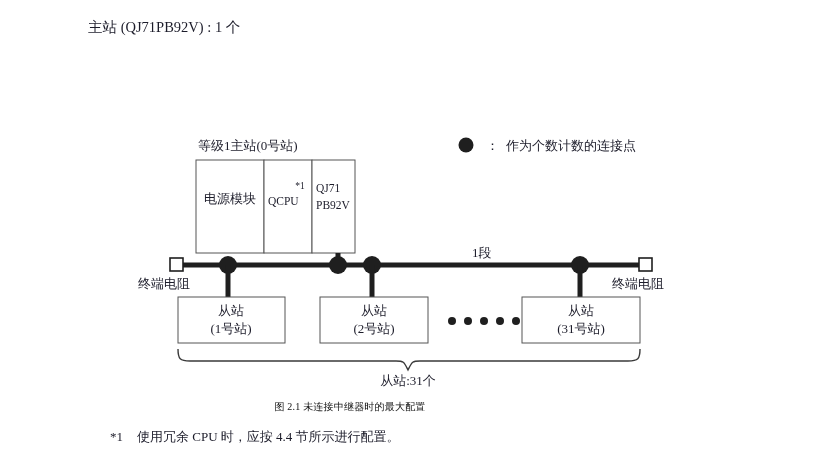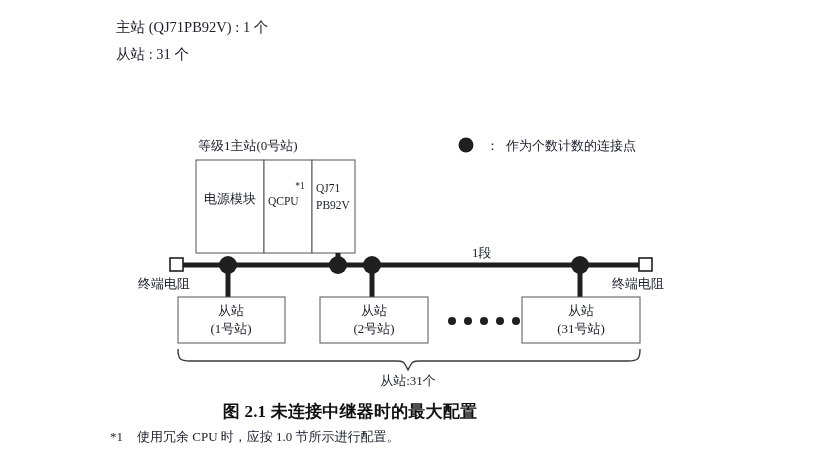--- a/index.html
+++ b/index.html
@@ -26,21 +26,20 @@
   #section-title {
     font-size: 16.5px;
     font-weight: bold;
     letter-spacing: 0.3px;
     color: #111111;
     white-space: nowrap;
   }
   .spec-line {
     font-size: 14.5px;
     color: #1c1c2a;
-    margin-left: 28px;
     margin-top: 8px;
     white-space: nowrap;
   }
 
   
   #diagram {
     position: absolute;
     left: 0;
     top: 0;
     width: 821px;
@@ -67,43 +66,42 @@
     font-size: 9.5px;
   }
 
   
   #figure-caption {
     position: absolute;
     left: 0;
     top: 400px;
     width: 700px;
     text-align: center;
-    font-size: 17px;
-    font-weight: bold;
+    font-size: 10px;
+    font-weight: normal;
     color: #111111;
     letter-spacing: 0.2px;
   }
   #footnote {
     position: absolute;
     left: 110px;
     top: 428px;
     font-size: 13px;
     color: #1c1c2a;
     white-space: nowrap;
   }
   #footnote .fn-mark {
     margin-right: 14px;
   }
 </style>
 </head>
 <body>
 
 <div id="heading-block">
   <div class="spec-line">主站 (QJ71PB92V) : 1 个</div>
-  <div class="spec-line">从站 : 31 个</div>
 </div>
 
 <div id="diagram">
 <svg width="821" height="457" viewBox="0 0 821 457" xmlns="http://www.w3.org/2000/svg">
 
   <g>
     <circle cx="466" cy="145" r="7.5" fill="#1f1f1f"></circle>
     <text class="d-text" x="486" y="150">：</text>
     <text class="d-text" x="506" y="150">作为个数计数的连接点</text>
   </g>
@@ -184,14 +182,14 @@
            C 638 361, 640 359, 640 349" fill="none" stroke="#3a3a3a" stroke-width="1.4"></path>
 
   <text class="d-text" x="408" y="385" text-anchor="middle">从站:31个</text>
 
 </svg>
 </div>
 
 <div id="figure-caption">图 2.1  未连接中继器时的最大配置</div>
 
 <div id="footnote">
-  <span class="fn-mark">*1</span><span>使用冗余 CPU 时，应按 1.0 节所示进行配置。</span>
+  <span class="fn-mark">*1</span><span>使用冗余 CPU 时，应按 4.4 节所示进行配置。</span>
 </div>
 
 </body></html>

